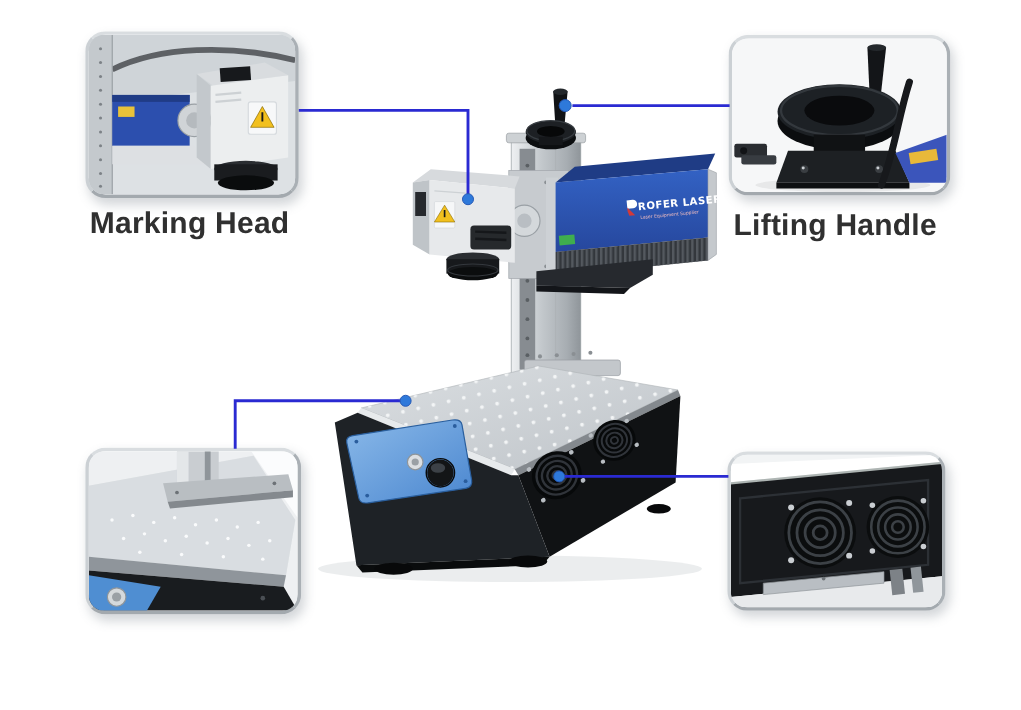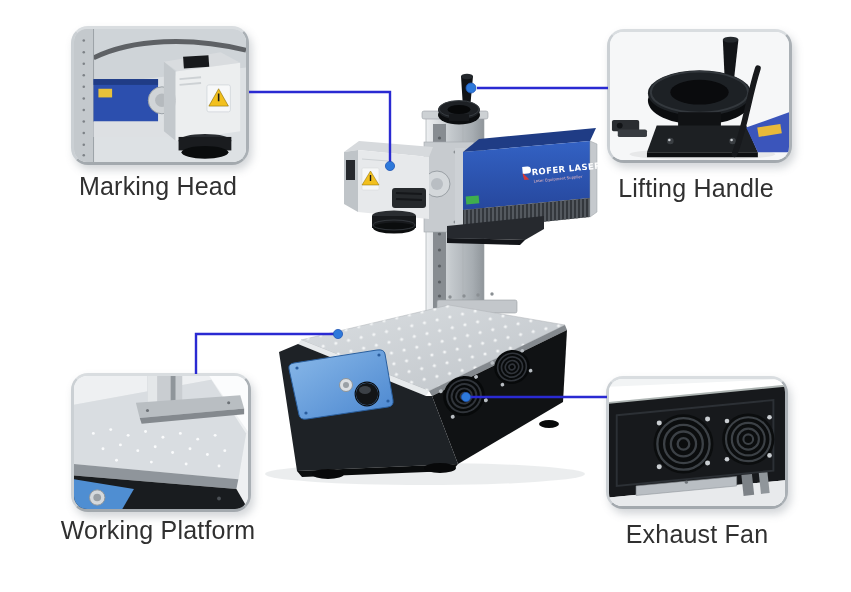--- a/index.html
+++ b/index.html
@@ -12,21 +12,21 @@
          border:3px solid #c2c7cb;border-color:#d9dde0 #aab0b5 #a3a9ae #cbd0d4;
          border-radius:17px;
          box-shadow:3px 5px 9px rgba(110,120,130,.30), inset 0 0 0 1px rgba(255,255,255,.9);}
   .panel .photo{position:absolute;inset:0;border-radius:13px;overflow:hidden;}
   .panel svg{display:block;width:100%;height:100%;}
   .panel-tl{left:71px;top:26px;width:178px;height:139px;}
   .panel-tr{left:607px;top:29px;width:185px;height:134px;}
   .panel-bl{left:71px;top:373px;width:180px;height:139px;}
   .panel-br{left:606px;top:376px;width:182px;height:133px;}
   .callout-label{position:absolute;z-index:25;width:240px;text-align:center;
-                 font-size:25px;font-weight:400;color:#303030;letter-spacing:.2px;
+                 font-size:25px;font-weight:700;color:#303030;letter-spacing:.2px;
                  white-space:nowrap;}
   .label-tl{left:38px;top:172px;}
   .label-tr{left:576px;top:174px;text-align:center;}
   .label-bl{left:38px;top:516px;}
   .label-br{left:577px;top:520px;}
 </style>
 </head>
 <body>
 
 <div class="stage">
@@ -383,22 +383,20 @@
           <rect x="138" y="100" width="11" height="22" fill="#7d8287" transform="rotate(-6 143 111)"></rect>
           <rect x="156" y="98" width="9" height="22" fill="#90969b" transform="rotate(-6 160 109)"></rect>
           <circle cx="80" cy="108" r="1.6" fill="#6d7277"></circle>
         </g>
       </svg>
     </div>
   </div>
 
   <div class="callout-label label-tl">Marking Head</div>
   <div class="callout-label label-tr">Lifting Handle</div>
-  <div class="callout-label label-bl">Working Platform</div>
-  <div class="callout-label label-br">Exhaust Fan</div>
 
   <svg class="layer connector-layer" viewBox="0 0 851 592">
     <g stroke="#2a2ad2" stroke-width="2.4" fill="none">
       <path d="M249,92 H390 V162"></path>
       <path d="M477,88 H608"></path>
       <path d="M196,374 V334 H334"></path>
       <path d="M470,397 H607"></path>
     </g>
     <g fill="#2e79da" stroke="#2257b5" stroke-width=".8">
       <circle cx="390" cy="166" r="4.6"></circle>

